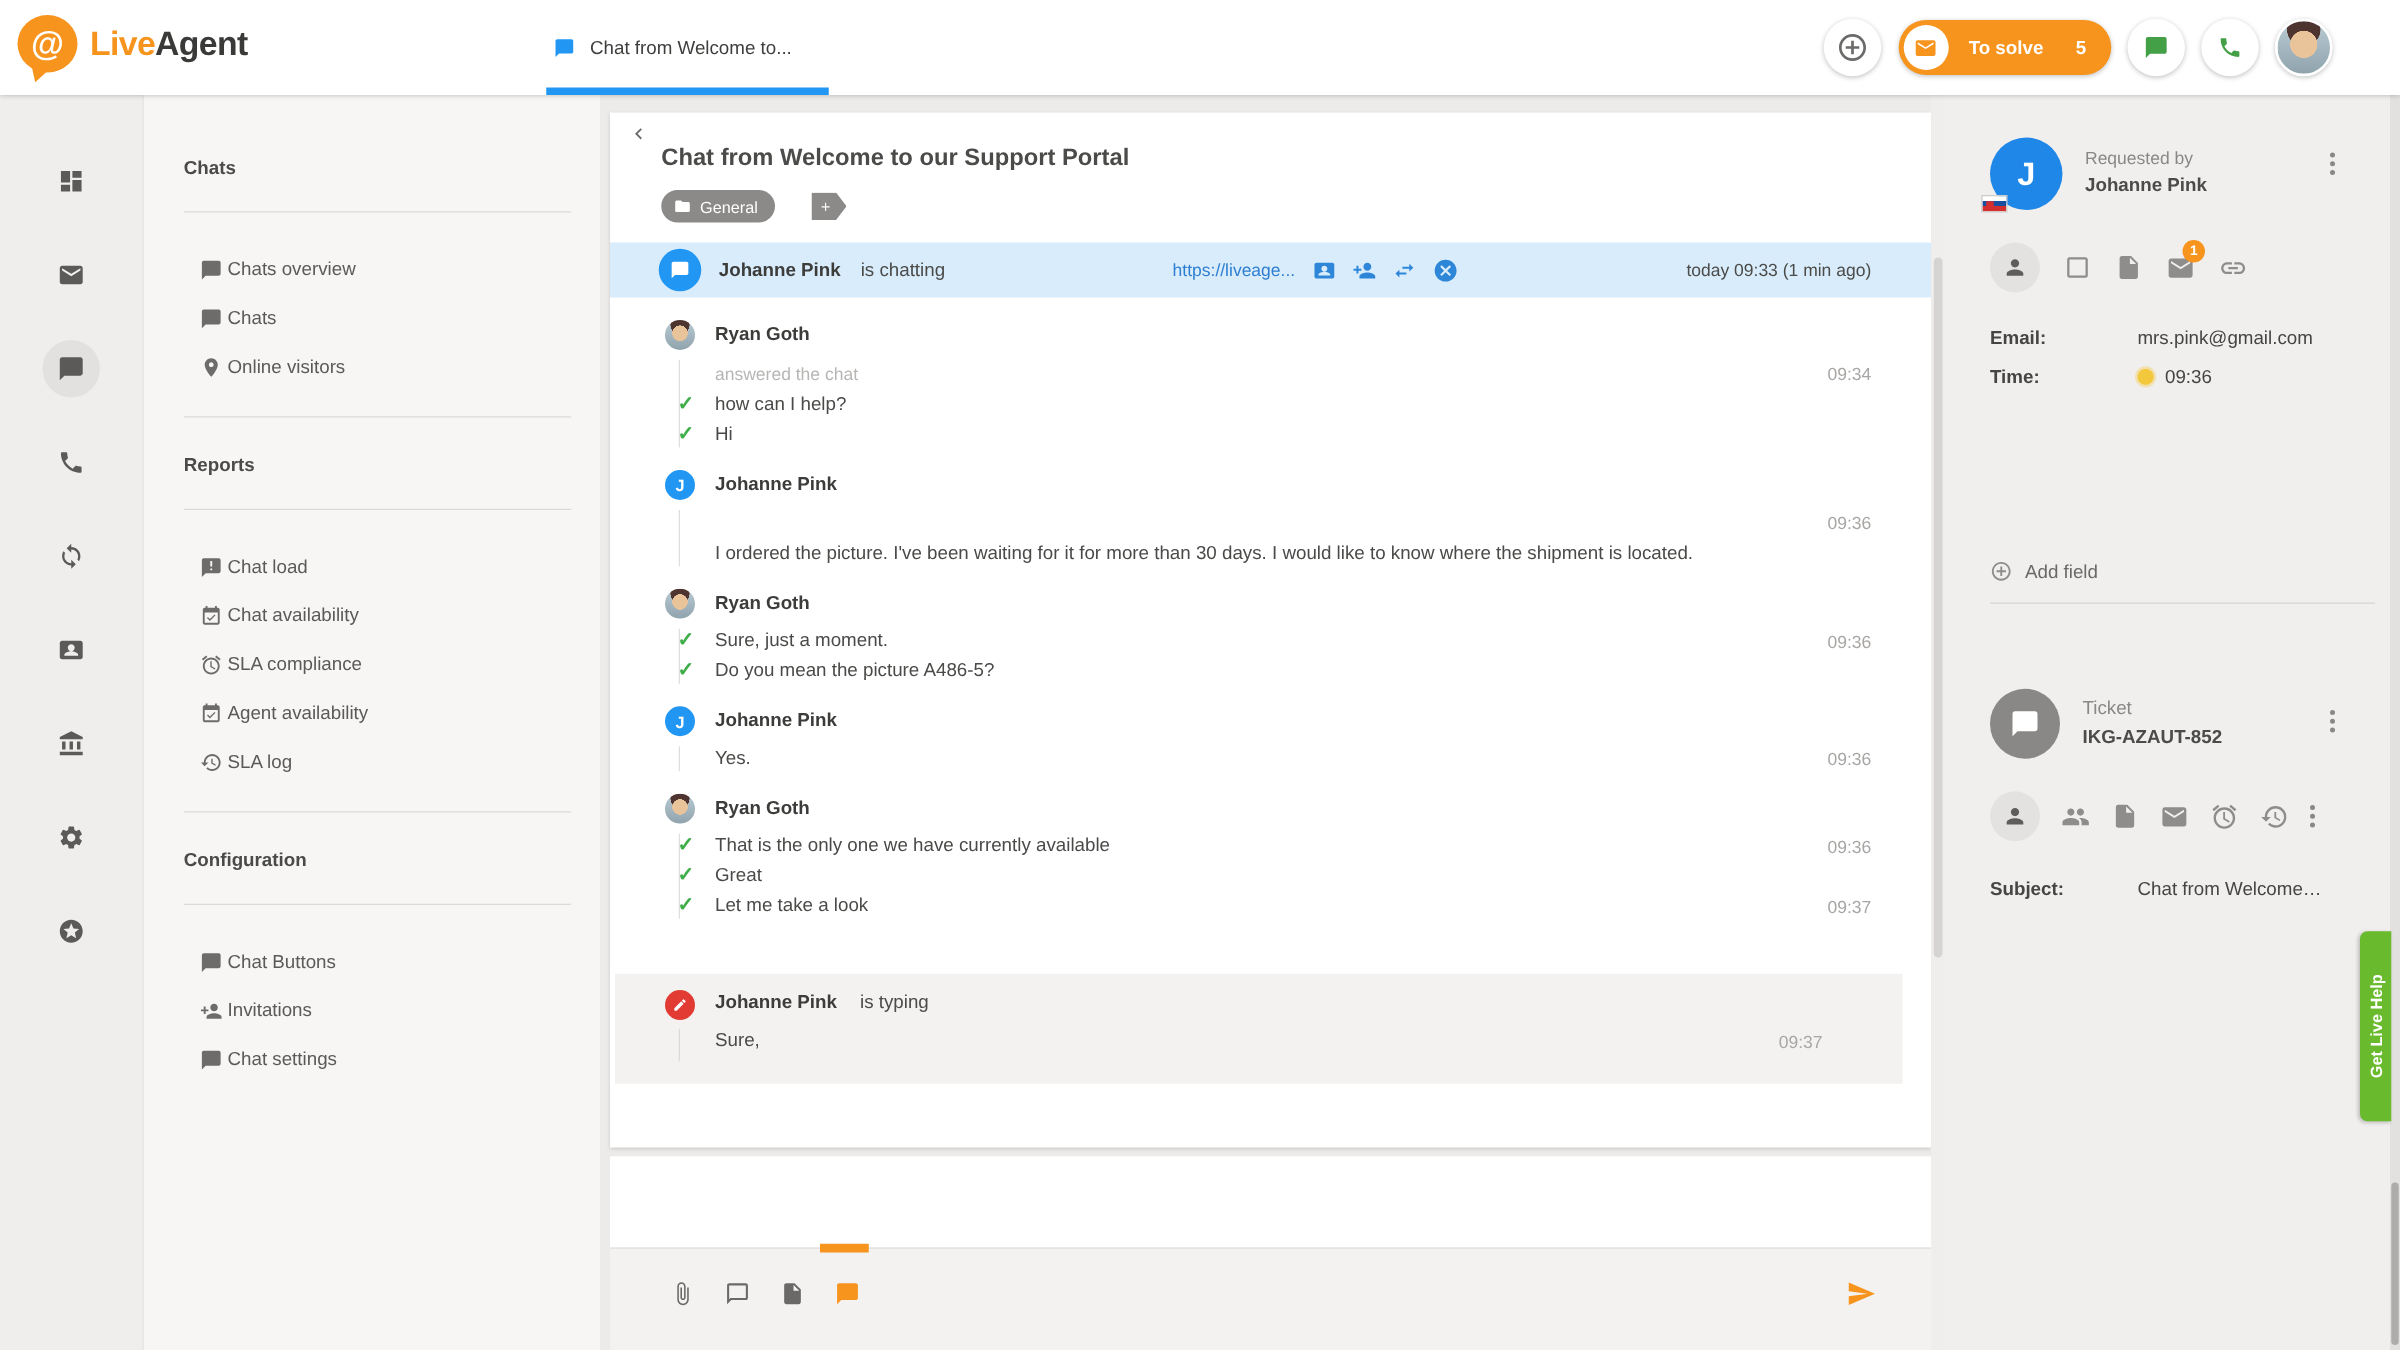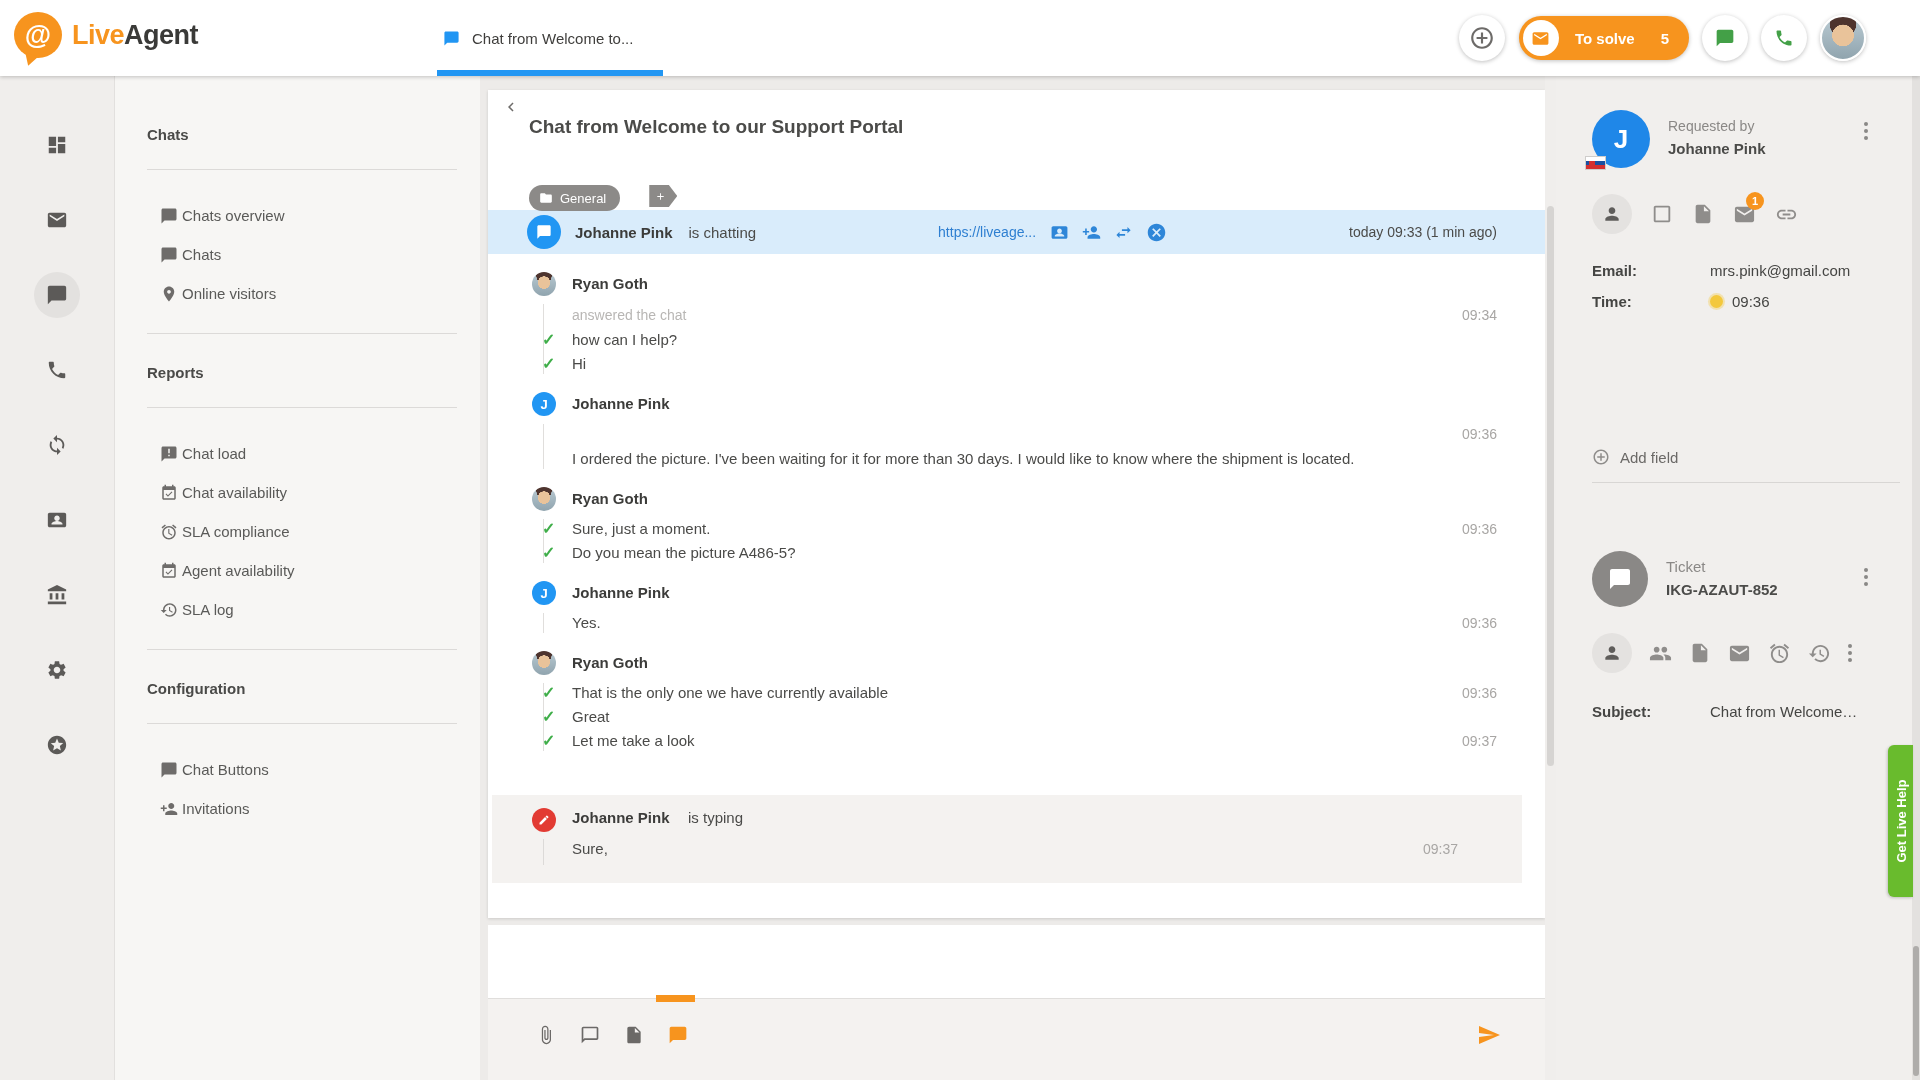--- a/index.html
+++ b/index.html
@@ -55,24 +55,24 @@
   .menu hr { border:none; border-top:1px solid #dcdad8; margin:26px 23px 0 32px; }
   .menu ul { list-style:none; padding:26px 0 20px 0; }
   .menu li { height:39px; display:flex; align-items:center; padding-left:45px; gap:4px;
              font-size:15px; color:#5a5a58; cursor:pointer; }
   .menu .sec { margin-top:30px; }
 
   
   .main { flex:1; position:relative; background:#edebe9; }
   .chat-card { position:absolute; left:8px; right:0; top:14px; height:828px; background:#fff;
                box-shadow:0 1px 3px rgba(0,0,0,.14); overflow:hidden; }
-  .chat-head { height:120px; position:relative; }
+  .chat-head { height:104px; position:relative; }
   .back-btn { position:absolute; left:14px; top:8px; cursor:pointer; }
   .chat-title { position:absolute; left:41px; top:26px; font-size:19px; font-weight:700; color:#4b4b49; }
-  .tag-row { position:absolute; left:41px; top:62px; display:flex; align-items:flex-start; gap:29px;margin-top:33px; }
+  .tag-row { position:absolute; left:41px; top:62px; display:flex; align-items:center; gap:29px; }
   .tag-pill { height:26px; background:#8c8a88; border-radius:13px; color:#fff; font-size:13px;
               display:flex; align-items:center; gap:7px; padding:0 14px 0 10px; cursor:pointer; }
   .tag-add { width:28px; height:22px; background:#8c8a88; display:flex; align-items:center; justify-content:center;
              clip-path:polygon(0 0,70% 0,100% 50%,70% 100%,0 100%); padding-right:6px; cursor:pointer; }
 
   .status-bar { height:44px; background:#d9ecfb; display:flex; align-items:center; padding:0 48px 0 39px; }
   .st-avatar { width:34px; height:34px; border-radius:50%; background:#2196F3;
                display:flex; align-items:center; justify-content:center; flex:none; }
   .st-name { font-weight:700; font-size:15px; color:#3c3c3a; margin-left:14px; }
   .st-verb { font-size:15px; color:#4b4b49; margin-left:16px; }
@@ -394,20 +394,28 @@
           <span>Chat Buttons</span>
         </li>
       <li>
           <span>
             <svg width="18" height="18" viewBox="0 0 24 24" fill="#6e6c6a">
               <path d="M15 12c2.21 0 4-1.79 4-4s-1.79-4-4-4-4 1.79-4 4 1.79 4 4 4zm-9-2V7H4v3H1v2h3v3h2v-3h3v-2H6zm9 4c-2.67 0-8 1.34-8 4v2h16v-2c0-2.66-5.33-4-8-4z"></path>
             </svg>
           </span>
           <span>Invitations</span>
         </li>
+      <li>
+          <span>
+            <svg width="18" height="18" viewBox="0 0 24 24" fill="#6e6c6a">
+              <path d="M20 2H4c-1.1 0-2 .9-2 2v18l4-4h14c1.1 0 2-.9 2-2V4c0-1.1-.9-2-2-2z"></path>
+            </svg>
+          </span>
+          <span>Chat settings</span>
+        </li>
     </ul>
   </nav>
 
   <main class="main">
     <section class="chat-card">
       <div class="chat-head">
         <span class="back-btn">
           <svg width="18" height="18" viewBox="0 0 24 24" fill="#6e6c6a">
               <path d="M15.41 7.41L14 6l-6 6 6 6 1.41-1.41L10.83 12z"></path>
             </svg>

